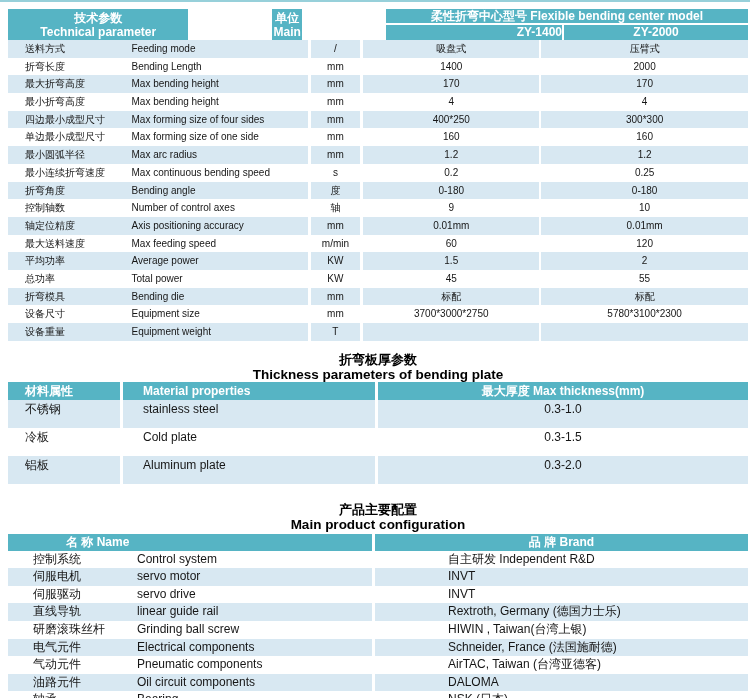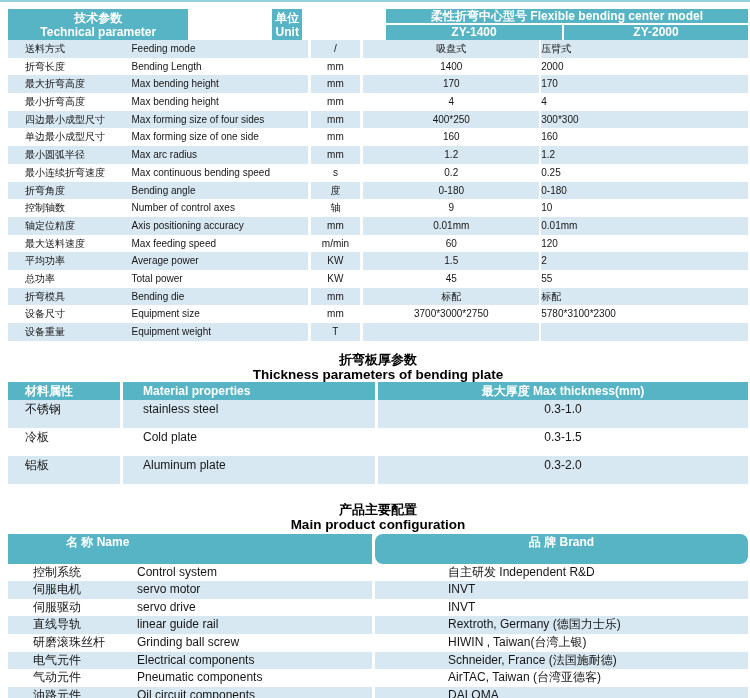--- a/index.html
+++ b/index.html
@@ -25,57 +25,57 @@
   
   .t1 { margin-top:7px; }
   .t1-header { display:flex; height:31px; font-size:12px;gap:41px; }
   .h-param { width:312px; display:flex; flex-direction:column; justify-content:center; text-align:center; line-height:14px; }
   .h-gap3 { width:3px; background:#fff; }
   .h-unit { width:52px; display:flex; flex-direction:column; justify-content:center; text-align:center; line-height:14px; }
   .h-model { width:370px; display:flex; flex-direction:column;border-radius:9px; }
   .h-model-title { height:14px; line-height:14px; text-align:center; }
   .h-model-divider { height:1.5px; background:#fff; }
   .h-model-split { flex:1; display:flex; }
-  .h-m1 { width:176px; text-align:center; line-height:15px; }
+  .h-m1 { width:176px; text-align:right; line-height:15px; }
   .h-mgap { width:2px; background:#fff; }
   .h-m2 { width:184px; text-align:center; line-height:15px; }
 
   .t1-body { font-size:10px; }
   .t1-body .row { height:17.7px; line-height:17.7px; }
   .t1-body .c-zh   { width:122px; padding-left:17px; overflow:hidden; white-space:nowrap; }
   .t1-body .c-en   { width:190px; padding-left:6px; overflow:hidden; white-space:nowrap; }
   .t1-body .c-sp3  { width:3px; }
   .t1-body .c-unit { width:52px; text-align:center; }
   .t1-body .c-v1   { width:184px; text-align:center; }
   .t1-body .c-sp2  { width:2px; }
-  .t1-body .c-v2   { width:216px; text-align:left; }
+  .t1-body .c-v2   { width:216px; text-align:center; }
 
   
   .section-title { text-align:center; font-weight:bold; color:#000; }
   .st1 { margin-top:11px; }
   .st2 { margin-top:18px; }
   .section-title .zh { font-size:13px; line-height:15px; }
   .section-title .en { font-size:13.5px; line-height:15px; }
 
   
   .t2 { }
   .t2-header { display:flex; height:18px; line-height:18px; font-size:12px; }
   .t2 .c-mzh { width:112px; padding-left:17px; white-space:nowrap; }
   .t2 .c-sp3 { width:3px; }
   .t2 .c-men { width:252px; padding-left:20px; white-space:nowrap; }
   .t2 .c-th  { width:370px; text-align:center; }
   .t2-body { font-size:12px; }
   .t2-body .row { height:28px; line-height:18px; }
 
   
   .t3 { margin-top:2px; }
-  .t3-header { display:flex; height:30px; line-height:17px; font-size:12px; }
+  .t3-header { display:flex; height:17px; line-height:17px; font-size:12px; }
   .t3 .h-name  { width:364px; padding-left:58px; white-space:nowrap; }
   .t3 .h-sp3   { width:3px; background:#fff; }
-  .t3 .h-brand { width:373px; text-align:center;border-radius:8px; }
+  .t3 .h-brand { width:373px; text-align:center; }
   .t3-body { font-size:12px; }
   .t3-body .row { height:17.6px; line-height:17.6px; }
   .t3-body .c-zh    { width:129px; padding-left:25px; overflow:hidden; white-space:nowrap; }
   .t3-body .c-en    { width:235px; overflow:hidden; white-space:nowrap; }
   .t3-body .c-sp3   { width:3px; }
   .t3-body .c-brand { width:373px; padding-left:73px; overflow:hidden; white-space:nowrap; }
 </style>
 </head>
 <body>
 
@@ -85,21 +85,21 @@
 
   <div class="t1">
     <div class="t1-header">
       <div class="h-param teal">
         <div>技术参数</div>
         <div>Technical parameter</div>
       </div>
       <div class="h-gap3"></div>
       <div class="h-unit teal">
         <div>单位</div>
-        <div>Unit</div>
+        <div>Main</div>
       </div>
       <div class="h-gap3"></div>
       <div class="h-model">
         <div class="h-model-title teal">柔性折弯中心型号  Flexible bending center model</div>
         <div class="h-model-divider"></div>
         <div class="h-model-split">
           <div class="h-m1 teal">ZY-1400</div>
           <div class="h-mgap"></div>
           <div class="h-m2 teal">ZY-2000</div>
         </div>

